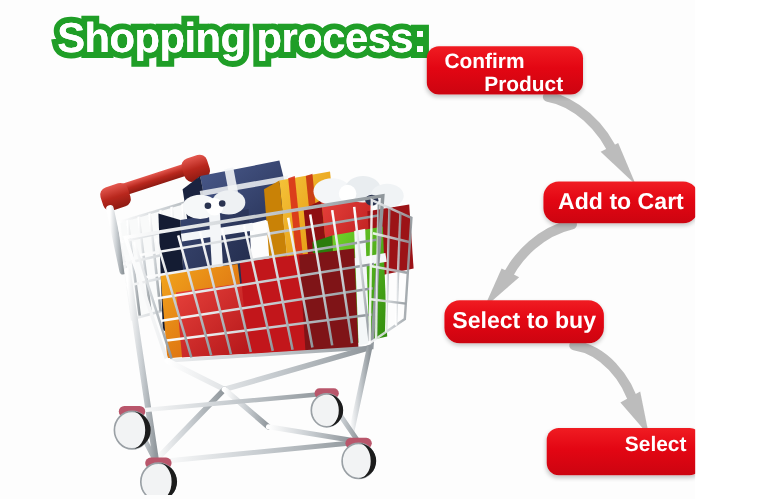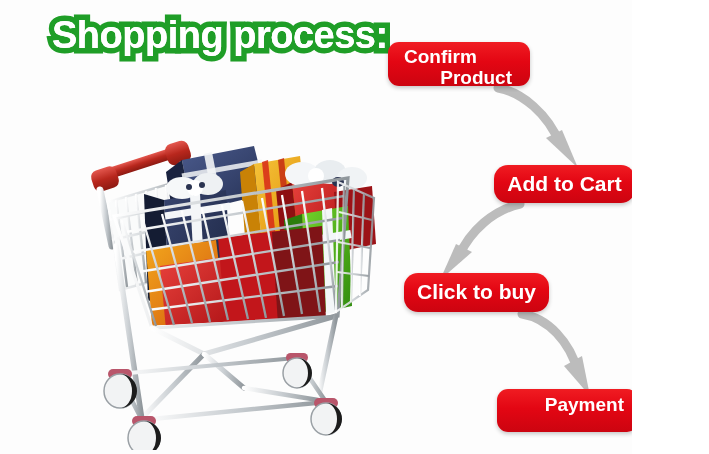--- a/index.html
+++ b/index.html
@@ -265,20 +265,20 @@
   <div class="flow-btn" id="btn-select">
     <span class="ln l">Confirm</span>
     <span class="ln r">Product</span>
   </div>
 
   <div class="flow-btn" id="btn-cart">
     <span class="ln c">Add to Cart</span>
   </div>
 
   <div class="flow-btn" id="btn-buy">
-    <span class="ln c">Click to buy</span>
+    <span class="ln c">Select to buy</span>
   </div>
 
   <div class="flow-btn" id="btn-confirm">
-    <span class="ln r">Payment</span>
+    <span class="ln r">Select</span>
   </div>
 
 </div>
 
 </body></html>

